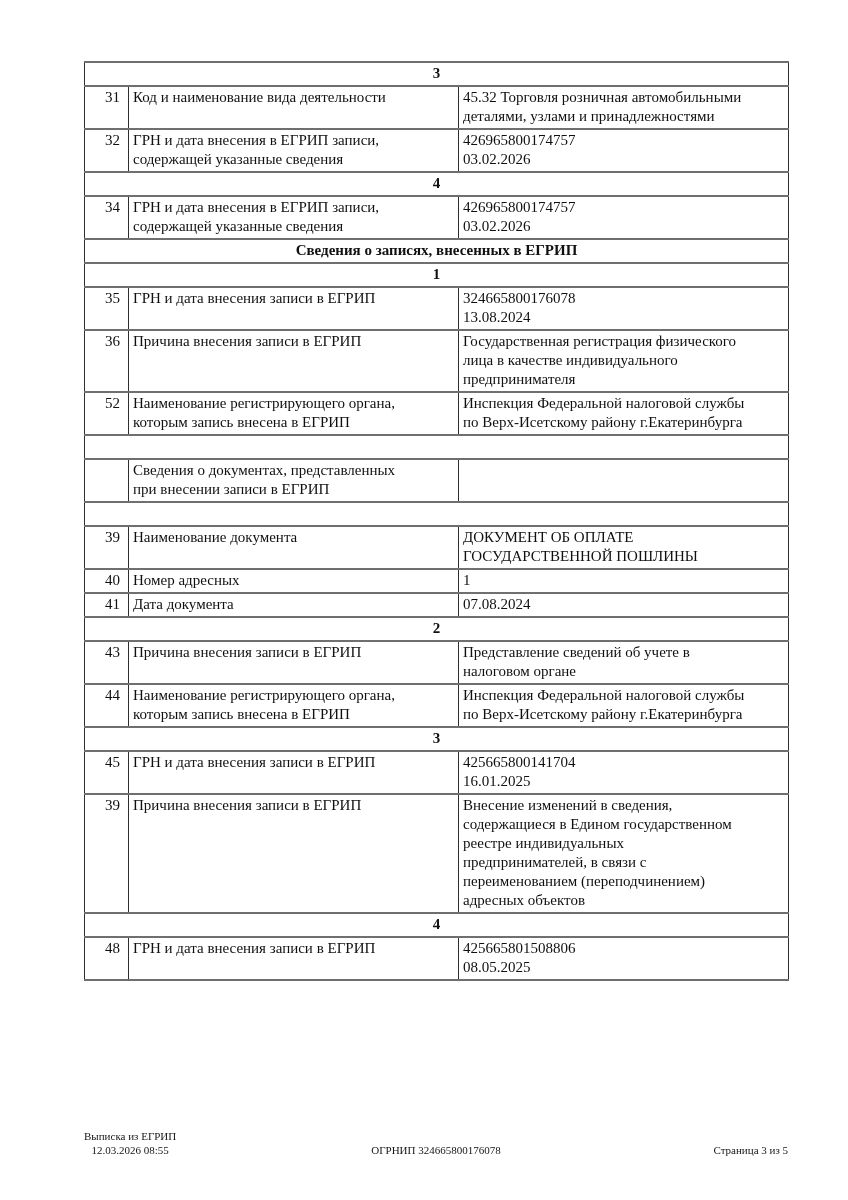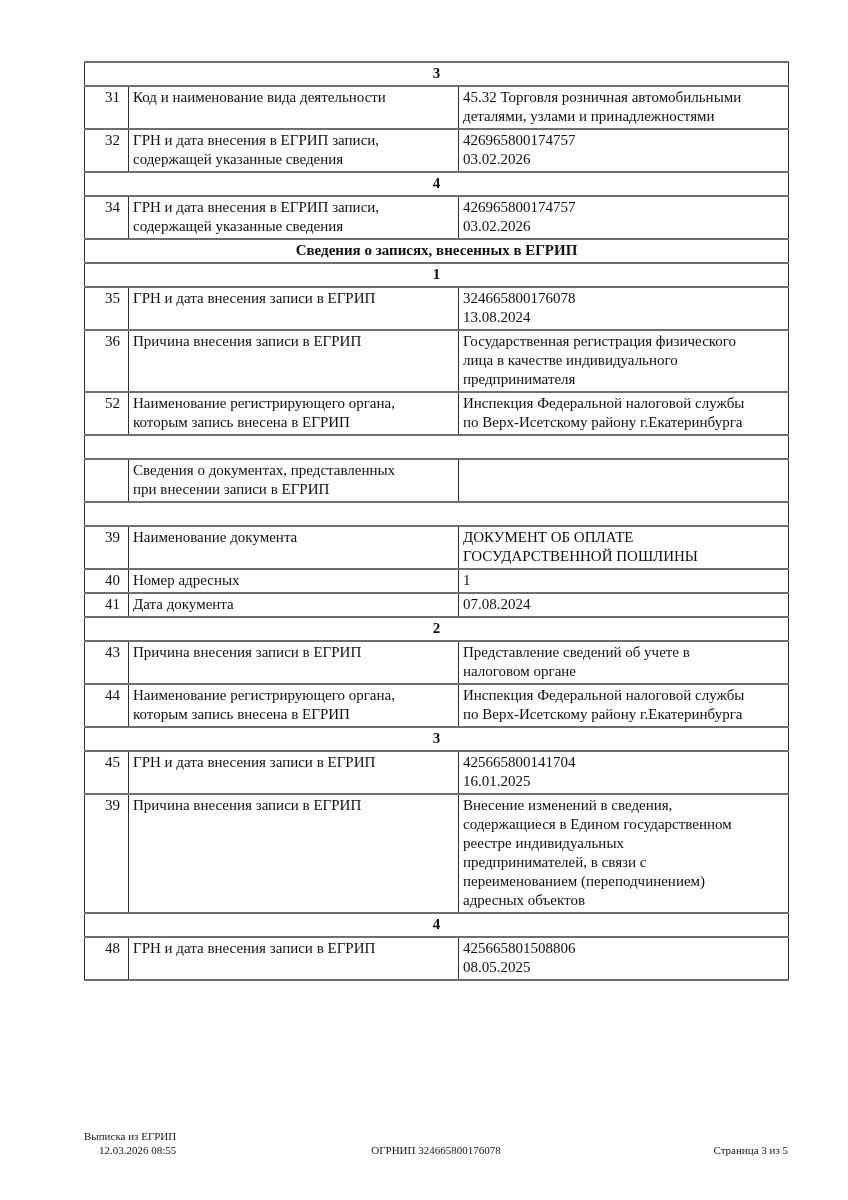--- a/index.html
+++ b/index.html
@@ -59,21 +59,21 @@
     top: 1130px;
     width: 704px;
     font-size: 11px;
     line-height: 13.5px;
     color: #161616;
   }
   .footer-left {
     position: absolute;
     left: 0;
     top: 0;
-    text-align: right;
+    text-align: center;
     white-space: nowrap;
   }
   .footer-center {
     position: absolute;
     left: 0;
     right: 0;
     top: 13.5px;
     text-align: center;
     white-space: nowrap;
   }

